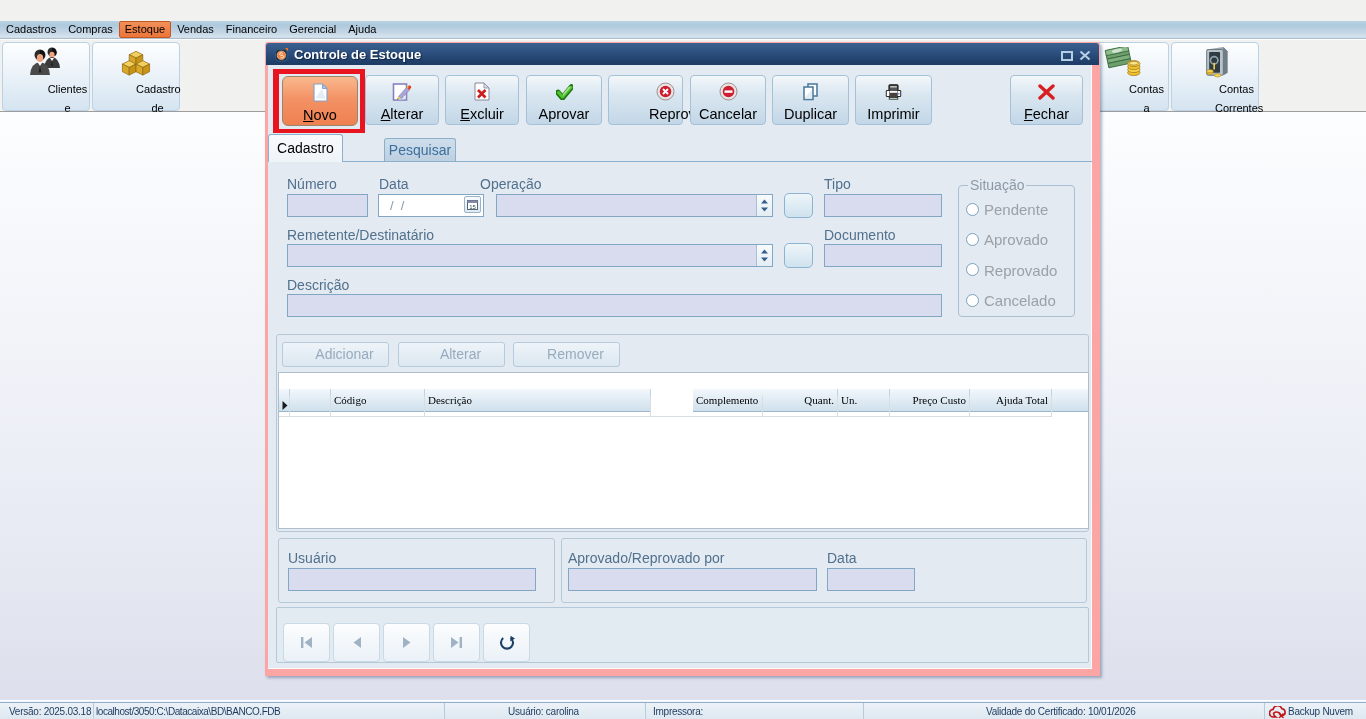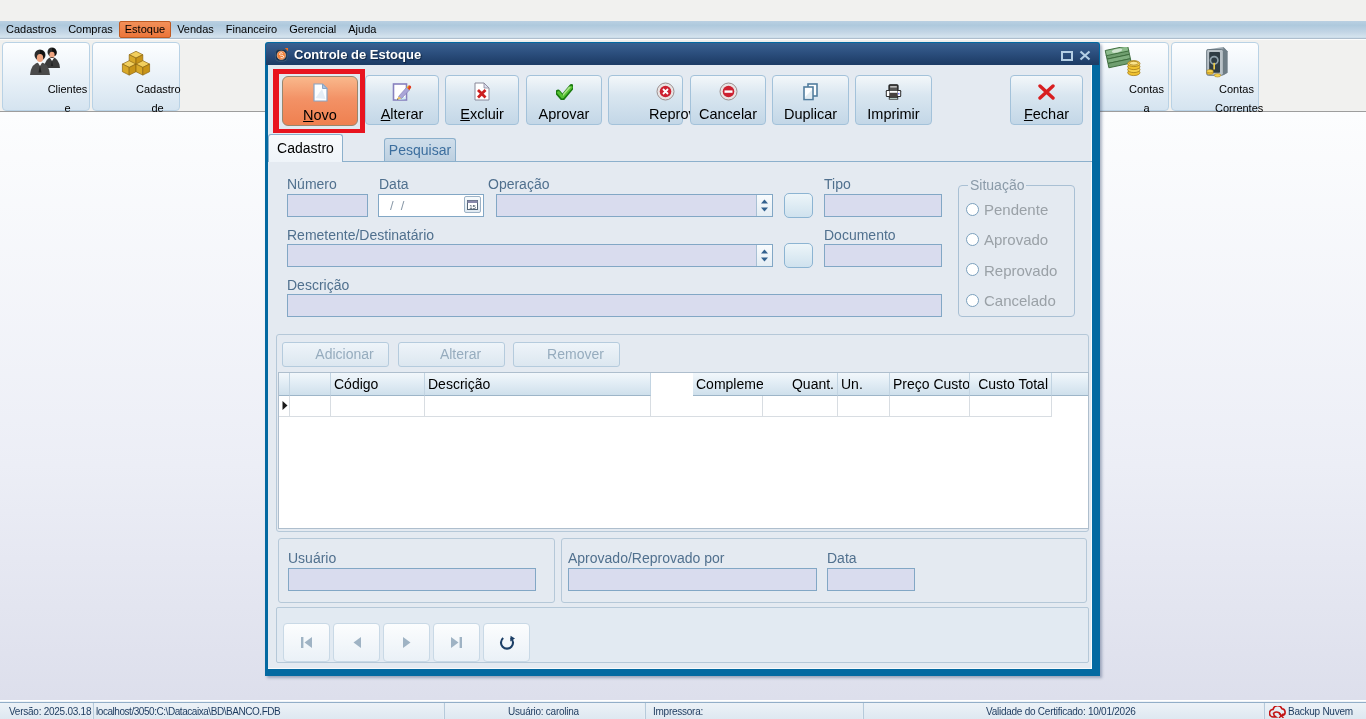--- a/index.html
+++ b/index.html
@@ -34,21 +34,21 @@
 
 
 #statusbar { left:0; top:700px; width:1366px; height:19px; background:linear-gradient(#eef3f8,#dee8f1);
   border-top:1px solid #ffffff; font-size:10px; letter-spacing:-0.25px; color:#1c3a5e; }
 #statusbar::before { content:""; position:absolute; left:0; top:1px; width:1366px; height:1px; background:#92aec8; }
 #statusbar .seg { position:absolute; top:2px; height:17px; display:flex; align-items:center; }
 #statusbar .sep { position:absolute; top:2px; height:17px; width:2px; background:linear-gradient(90deg,#fff,#9db8cf); }
 #statusbar .ctr { justify-content:center; }
 
 
-#dlg { left:265px; top:42px; width:835px; height:634px; background:#0369a1; border-radius:3px 3px 0 0; box-shadow:2px 2px 3px rgba(30,50,90,0.35); }
+#dlg { left:265px; top:42px; width:835px; height:634px; background:#fca5a5; border-radius:3px 3px 0 0; box-shadow:2px 2px 3px rgba(30,50,90,0.35); }
 #dlgtitle { left:1px; top:1px; width:833px; height:22px;
   background:linear-gradient(#3a6191, #2c4f7e 45%, #1d3c66 95%);
   border-radius:3px 3px 0 0; }
 #dlgbody { left:3px; top:23px; width:824px; height:604px; background:#e4eaf1;
   border-right:1px solid #f8fafc; border-bottom:1px solid #f8fafc; }
 
 
 .dbtn { position:absolute; top:10px; height:50px; border:1px solid #a3c2da; border-radius:4px;
   background:linear-gradient(#f3f7fa, #d9e6f0 40%, #c3d7e7); text-align:center; font-size:14.5px; color:#000; }
 .dbtn .di { height:31px; display:flex; align-items:center; justify-content:center; }
@@ -71,22 +71,22 @@
 .radio { position:absolute; width:13px; height:13px; border-radius:50%; background:#fff; border:1px solid #7ba0bd; }
 .rlabel { position:absolute; font-size:15px; color:#9aa1a7; }
 
 
 .panel { position:absolute; border:1px solid #b5c8d8; border-radius:3px; background:#e4eaf1; }
 .disbtn { position:absolute; width:107px; height:25px; border:1px solid #b5cbdd; border-radius:3px;
   background:linear-gradient(#eef4f9,#dce7f0); color:#96acbe; font-size:14px; text-align:center; line-height:23px; padding-left:18px; }
 
 
 #gridwrap { position:absolute; left:10px; top:307px; width:811px; height:157px; background:#fff; border:1px solid #aebecd; }
-.ghead { position:absolute; top:0; height:23px; white-space:nowrap; overflow:hidden; background:linear-gradient(#f2f7fb,#e2edf5 45%,#cfe0ec); border-bottom:1px solid #9db5c8;
-  font-size:14px; color:#000; line-height:22px; padding:0 3px; border-right:1px solid #c2d4e2; }
+.ghead { position:absolute; top:16px; height:23px; white-space:nowrap; overflow:hidden; background:linear-gradient(#f2f7fb,#e2edf5 45%,#cfe0ec); border-bottom:1px solid #9db5c8;
+  font-size:11px; color:#000; line-height:22px; padding:0 3px; border-right:1px solid #c2d4e2;font-family:Liberation Serif, serif; }
 .gcell { position:absolute; top:23px; height:21px; border-right:1px solid #d8dde2; border-bottom:1px solid #d8dde2; }
 
 
 .navbtn { position:absolute; top:15px; width:47px; height:39px; border:1px solid #c9d9e6; border-radius:4px;
   background:linear-gradient(#fcfdfe,#eaf1f7); display:flex; align-items:center; justify-content:center; }
 </style>
 </head>
 <body>
 <div id="app">
 
@@ -337,21 +337,21 @@
       <div class="field" style="left:110px; top:129px; width:106px; background:#fff; color:#8a99a8; font-size:13px;">
         <span style="position:absolute; left:11px; top:3px;">/&nbsp;&nbsp;/</span>
         <span style="position:absolute; right:2px; top:1px; width:17px; height:17px; border:1px solid #9cb2c6; border-radius:2px; background:linear-gradient(#f6fafc,#dfe9f1);">
           <svg width="11" height="11" viewBox="0 0 11 11" style="margin:2px">
               <rect x="0.5" y="1.5" width="10" height="9" fill="#fff" stroke="#567"></rect>
               <rect x="0.5" y="1.5" width="10" height="2.5" fill="#88a"></rect>
               <text x="5.5" y="9.5" font-size="6" text-anchor="middle" fill="#345">15</text>
             </svg>
         </span>
       </div>
-      <div class="flabel" style="left:220px; top:111px">Operação</div>
+      <div class="flabel" style="left:212px; top:111px">Operação</div>
       <div class="field" style="left:228px; top:129px; width:277px;">
         <div class="combo-arrows">
             <svg width="9" height="13" viewBox="0 0 9 13">
               <path d="M4.5 0.5 L8 4.5 H1 Z" fill="#33618e"></path>
               <path d="M4.5 12.5 L8 8.5 H1 Z" fill="#33618e"></path>
             </svg>
           </div>
       </div>
       <div class="sbtn" style="left:516px; top:128px;"></div>
       <div class="flabel" style="left:556px; top:111px">Tipo</div>
@@ -391,21 +391,21 @@
 
       <div id="gridwrap">
         <div class="ghead" style="left:0; width:11px;"></div>
         <div class="ghead" style="left:11px; width:41px;"></div>
         <div class="ghead" style="left:52px; width:94px;">Código</div>
         <div class="ghead" style="left:146px; width:226px;">Descrição</div>
         <div class="ghead" style="left:372px; width:112px;margin-left:42px;">Complemento</div>
         <div class="ghead" style="left:484px; width:75px; text-align:right;">Quant.</div>
         <div class="ghead" style="left:559px; width:52px;">Un.</div>
         <div class="ghead" style="left:611px; width:80px; text-align:right;">Preço Custo</div>
-        <div class="ghead" style="left:691px; width:82px; text-align:right;">Custo Total</div>
+        <div class="ghead" style="left:691px; width:82px; text-align:right;">Ajuda Total</div>
         <div class="ghead" style="left:773px; width:36px; border-right:none;"></div>
         <div class="gcell" style="left:0; width:11px;"></div>
         <div class="gcell" style="left:11px; width:41px;"></div>
         <div class="gcell" style="left:52px; width:94px;"></div>
         <div class="gcell" style="left:146px; width:226px;"></div>
         <div class="gcell" style="left:372px; width:112px;"></div>
         <div class="gcell" style="left:484px; width:75px;"></div>
         <div class="gcell" style="left:559px; width:52px;"></div>
         <div class="gcell" style="left:611px; width:80px;"></div>
         <div class="gcell" style="left:691px; width:82px;"></div>

